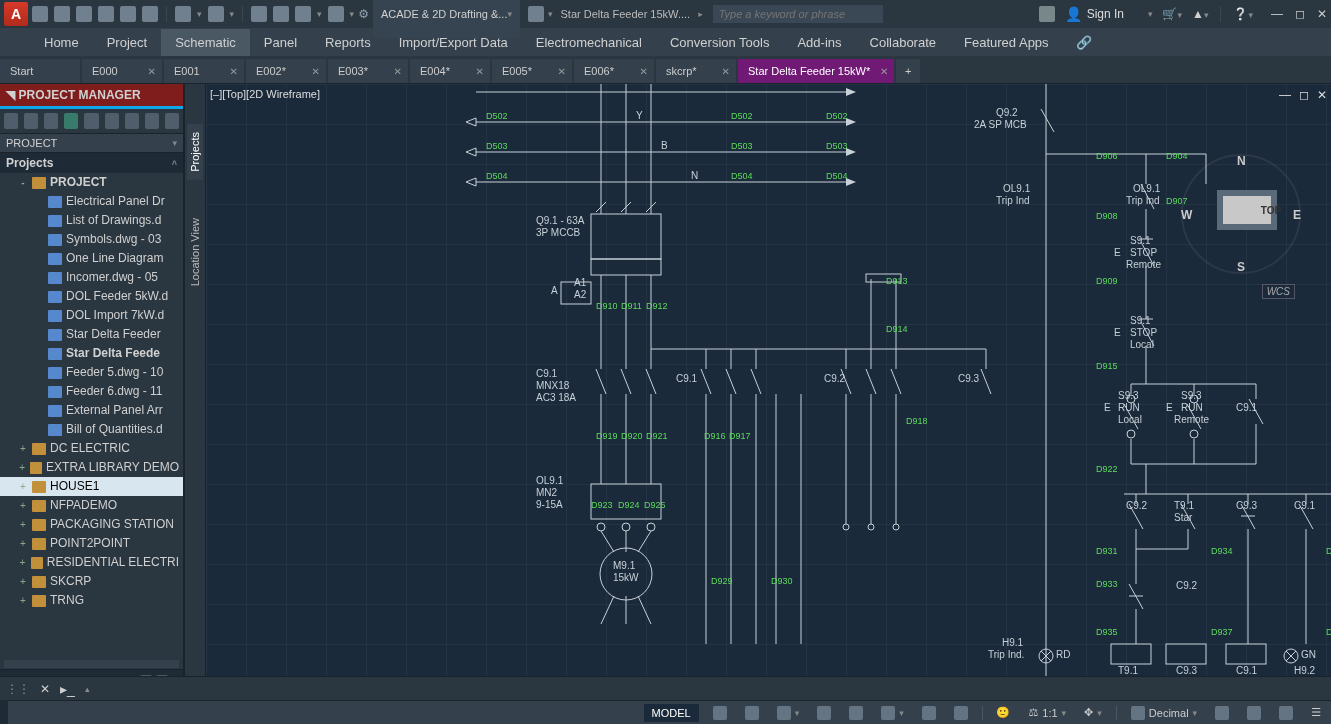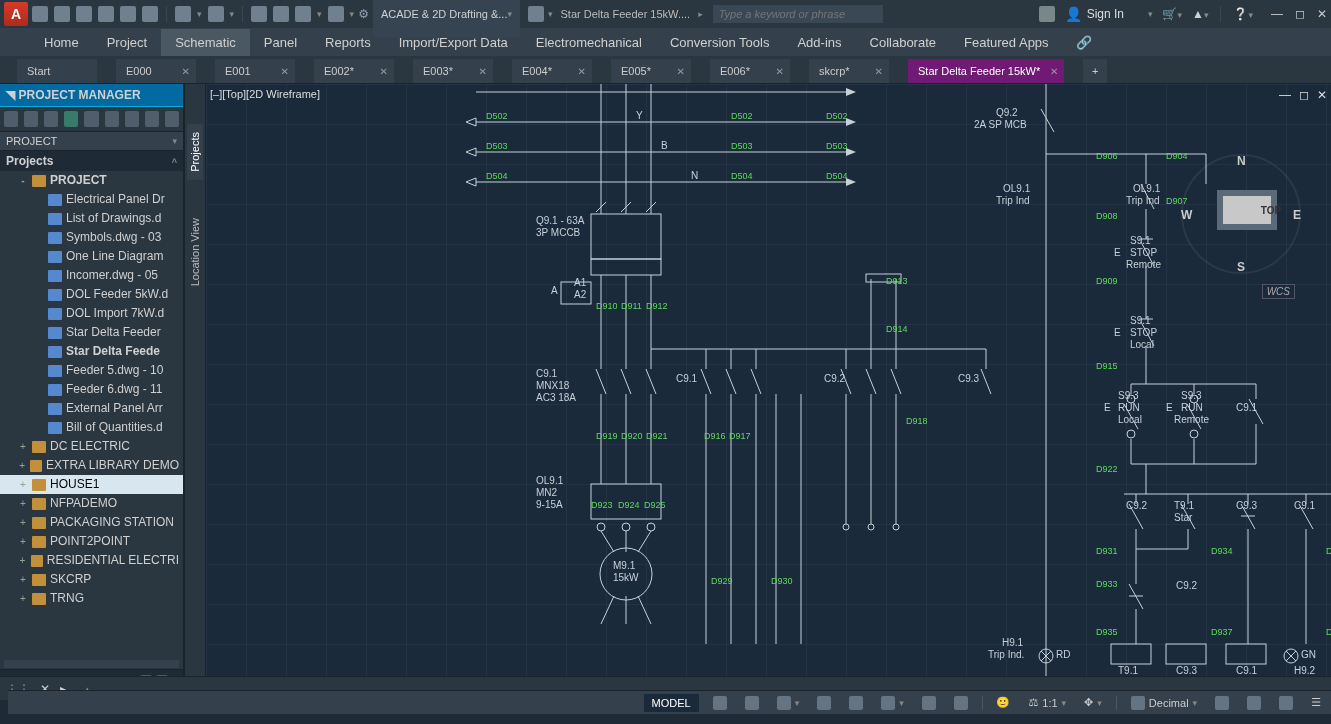--- a/index.html
+++ b/index.html
@@ -14,25 +14,25 @@
   .search-box { background:#3a4855; border:none; color:#aaa; padding:3px 6px; width:170px; font-size:11px; font-style:italic; }
   .title-right { margin-left:auto; display:flex; gap:10px; align-items:center; }
   .signin { font-size:12px; color:#ddd; display:flex; gap:4px; align-items:center;}
   .win-btns { display:flex; gap:12px; margin-left:8px; font-size:12px; color:#ccc;}
   .menubar { height:28px; background:#34414d; display:flex; align-items:center; padding:0 30px; gap:0; }
   .menu-item { padding:6px 14px; font-size:13px; color:#d0d0d0; cursor:pointer; }
   .menu-item.active { background:#4a5864; }
   .main-area { display:flex; height:608px; }
   .pm-panel { width:184px; background:#2a3640; border-right:1px solid #1a232c; display:flex; flex-direction:column; }
   .tabstrip { height:28px; background:#2a3640; display:flex; align-items:flex-end; border-bottom:1px solid #1a232c; position:relative;}
-  .file-tab { height:24px; padding:0 24px 0 10px; margin-right:2px; font-size:11px; display:flex; align-items:center; background:#34414d; color:#ccc; position:relative; min-width:80px; cursor:pointer;margin-left:17px;}
+  .file-tab { height:24px; padding:0 24px 0 10px; margin-right:2px; font-size:11px; display:flex; align-items:center; background:#34414d; color:#ccc; position:relative; min-width:80px; cursor:pointer;}
   .file-tab.active { background:#701a75; color:#fff; }
   .file-tab .x { position:absolute; right:6px; font-size:10px; color:#999;}
   .file-tab.plus { min-width:24px; padding:0; justify-content:center; background:#34414d;}
-  .pm-header { background:#0369a1; padding:4px 6px; font-size:12px; font-weight:bold; border-bottom:1px solid #0ea5e9;}
+  .pm-header { background:#7f1d1d; padding:4px 6px; font-size:12px; font-weight:bold; border-bottom:3px solid #0ea5e9;}
   .pm-toolbar { display:flex; gap:6px; padding:4px; background:#2a3640;}
   .pm-tool { width:16px; height:16px; background:#6a7a88; opacity:.6; border-radius:2px;}
   .pm-combo { background:#34414d; padding:3px 6px; font-size:11px; display:flex; justify-content:space-between; align-items:center; border-top:1px solid #1a232c; border-bottom:1px solid #1a232c;}
   .pm-section { background:#1e2a36; padding:3px 6px; font-size:12px; font-weight:bold; display:flex; justify-content:space-between; align-items:center;}
   .pm-tree { flex:1; overflow:hidden; background:#2a3640; font-size:12px; line-height:19px;}
   .tree-row { display:flex; align-items:center; gap:4px; padding:0 4px; white-space:nowrap; cursor:pointer; }
   .tree-row.sel { background:#d8e6f0; color:#000; }
   .tree-row.bold { font-weight:bold; }
   .tree-row .exp { width:10px; font-size:10px; color:#8a8; text-align:center;}
   .tree-row .fi { width:14px; height:12px; background:#c28f3a; border-radius:1px; display:inline-block;}
@@ -53,21 +53,21 @@
   .nav-cube .dir { position:absolute; font-size:12px; color:#ccc; font-weight:bold;}
   .nav-cube .n { top:0; left:56px;} .nav-cube .s { bottom:0; left:56px;} .nav-cube .w { left:0; top:54px;} .nav-cube .e { right:0; top:54px;}
   .wcs { position:absolute; top:200px; right:36px; font-size:10px; color:#aaa; border:1px solid #556; padding:1px 4px;font-style:italic;}
   .schematic { position:absolute; inset:0; }
   .schematic line { stroke:#c8d0d8; stroke-width:1; }
   .schematic text { font-size:10px; fill:#c8d0d8; font-family:Arial;}
   .schematic .gn { fill:#5edb5e; font-size:9px;}
   .schematic circle { stroke:#c8d0d8; fill:none;}
   .schematic rect { stroke:#c8d0d8; fill:none;}
   .status-bar { height:24px; background:#2a3640; display:flex; align-items:center; padding:0 6px; gap:10px; border-top:1px solid #1a232c; position:absolute; bottom:24px; left:0; right:0;}
-  .status-bar.lower { bottom:10px; justify-content:flex-end; background:#34414d;margin-left:8px;}
+  .status-bar.lower { bottom:0; justify-content:flex-end; background:#34414d;margin-left:8px;}
   .cmd-input { flex:1; background:transparent; border:none; color:#aaa; font-family:monospace; font-size:12px; font-style:italic;}
   .sb-item { font-size:11px; color:#ccc; display:flex; align-items:center; gap:4px; padding:0 4px; cursor:pointer;}
   .sb-item.model { background:#1a2a3a; padding:3px 8px; color:#fff;}
   .sb-sep { width:1px; height:14px; background:#4a5864;}
   .sb-icon { width:14px; height:14px; background:#7a8a98; opacity:.7; border-radius:2px;}
   .chev { font-size:9px; color:#888; }
 </style>
 </head>
 <body>
 

